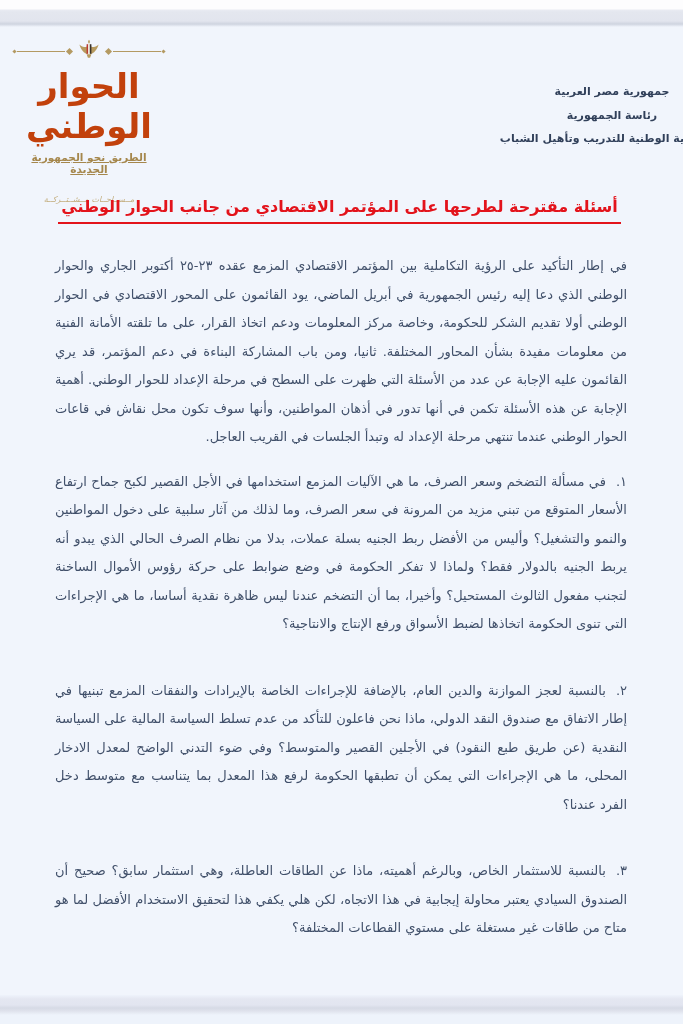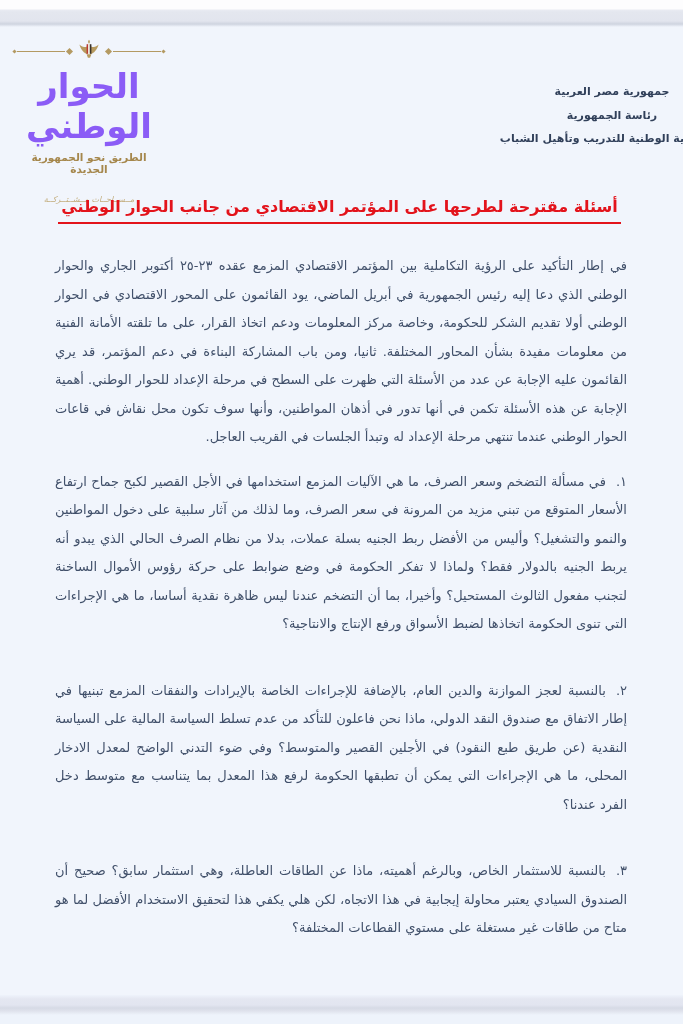--- a/index.html
+++ b/index.html
@@ -22,24 +22,24 @@
       #dfe2ec 16px,#eef3fb 20px);
   }
   
   .logo{position:absolute;top:38px;left:12px;width:154px;text-align:center;}
   .ornament{display:flex;align-items:center;height:26px;}
   .rule{flex:1;height:1px;background:#b49a62;}
   .dmd{width:5px;height:5px;background:#b49a62;transform:rotate(45deg);margin:0 2px;flex:none;}
   .dmd.sm{width:3px;height:3px;margin:0 1px;}
   .eagle{flex:none;margin:0 3px;line-height:0;}
   .wordmark{
-    font-size:34px;font-weight:bold;color:#8b5cf6;line-height:40px;
+    font-size:34px;font-weight:bold;color:#c2410c;line-height:40px;
     margin-top:2px;letter-spacing:-1px;
   }
-  .tagline{font-size:10.5px;font-weight:bold;color:#a5874c;margin-top:5px;}
+  .tagline{font-size:10.5px;font-weight:bold;color:#a5874c;margin-top:5px;text-decoration:underline;}
   .subtagline{font-size:8px;color:#c3ad7d;margin-top:20px;letter-spacing:1.5px;font-style:italic;}
   
   .letterhead{
     position:absolute;top:80px;left:462px;width:300px;text-align:center;
     font-size:11px;font-weight:bold;color:#31405a;line-height:23.5px;
     white-space:nowrap;
   }
   
   .title{
     position:absolute;top:197px;left:0;right:4px;margin:0;

